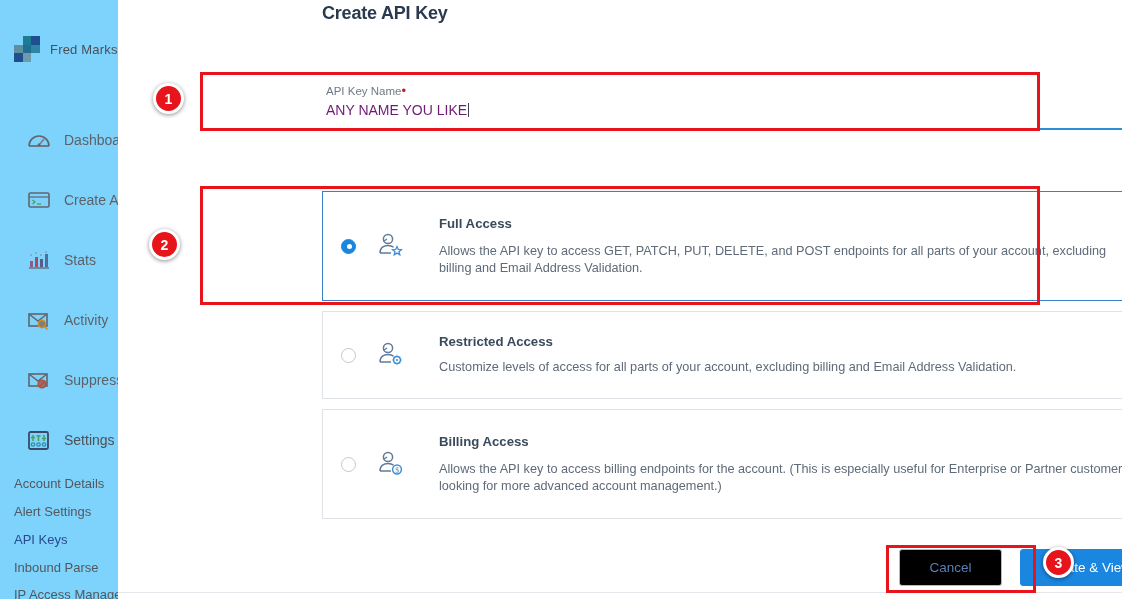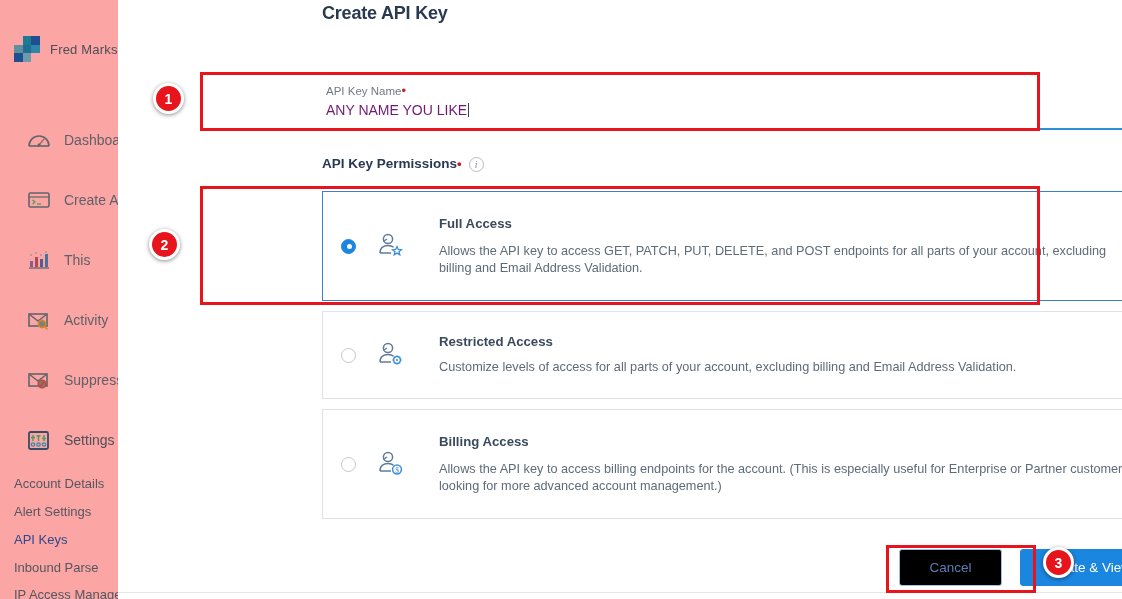--- a/index.html
+++ b/index.html
@@ -8,21 +8,21 @@
     width: 1122px; height: 599px;
     overflow: hidden;
     font-family: "Liberation Sans", sans-serif;
     background: #ffffff;
   }
   #root { position: relative; width: 1122px; height: 599px; background:#fff; }
 
   
   .sidebar {
     position: absolute; left: 0; top: 0; width: 118px; height: 599px;
-    background: #fca5a5;
+    background: #7dd3fc;
     overflow: hidden;
   }
   .sb-brand {
     position: absolute; left: 14px; top: 36px;
     display: flex; align-items: center; gap: 10px;
     white-space: nowrap;
   }
   .logo-grid {
     width: 26px; height: 26px;
     display: grid; grid-template-columns: repeat(3, 1fr); grid-template-rows: repeat(3, 1fr);
@@ -224,21 +224,21 @@
       <span class="sb-ico">
         <svg width="26" height="22" viewBox="0 0 26 22">
           <rect x="4" y="12" width="3" height="6" fill="#8e5b8e"></rect>
           <rect x="9" y="8" width="3" height="10" fill="#a84b5a"></rect>
           <rect x="14" y="10" width="3" height="8" fill="#5a5a8e"></rect>
           <rect x="19" y="5" width="3" height="13" fill="#4c6f9c"></rect>
           <path d="M3 19 L23 19" stroke="#61656b" stroke-width="1.3"></path>
           <path d="M5 5 L5 7 M10 3 L10 5 M15 5 L15 7 M20 2 L20 4" stroke="#8a8f96" stroke-width="1.1"></path>
         </svg>
       </span>
-      <span class="sb-label">This</span>
+      <span class="sb-label">Stats</span>
     </div>
 
     <div class="sb-item" style="top:309px">
       <span class="sb-ico">
         <svg width="26" height="22" viewBox="0 0 26 22">
           <rect x="3" y="5" width="18" height="12" fill="none" stroke="#61656b" stroke-width="1.6"></rect>
           <path d="M3 5 L12 12 L21 5" fill="none" stroke="#61656b" stroke-width="1.4"></path>
           <circle cx="16" cy="15" r="3.6" fill="#7b7d80" stroke="#d08a22" stroke-width="1.6"></circle>
           <path d="M18.6 17.6 L21.5 20.5" stroke="#d08a22" stroke-width="1.6"></path>
         </svg>
@@ -288,28 +288,20 @@
         <div class="field-label">
           <span>API Key Name</span><span class="req-dot">•</span>
         </div>
         <div class="field-value">
           <span>ANY NAME YOU LIKE</span><span class="caret"></span>
         </div>
 
       </div>
     </div>
 
-    <div class="perm-head">
-      <span class="perm-head-text">
-        <span>API Key Permissions</span><span class="req-dot">•</span>
-      </span>
-      <span>
-        <span class="info-circle">i</span>
-      </span>
-    </div>
 
     <div class="cards">
 
       <div class="card selected" style="height:110px">
         <div class="card-radio">
           <span class="radio on"></span>
         </div>
         <div class="card-icon">
           <svg width="30" height="30" viewBox="0 0 30 30">
             <circle cx="13" cy="8" r="4.6" fill="none" stroke="#5f7b99" stroke-width="1.5"></circle>

